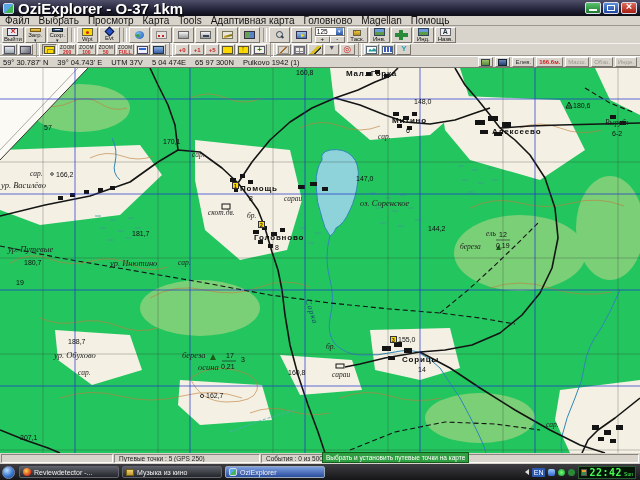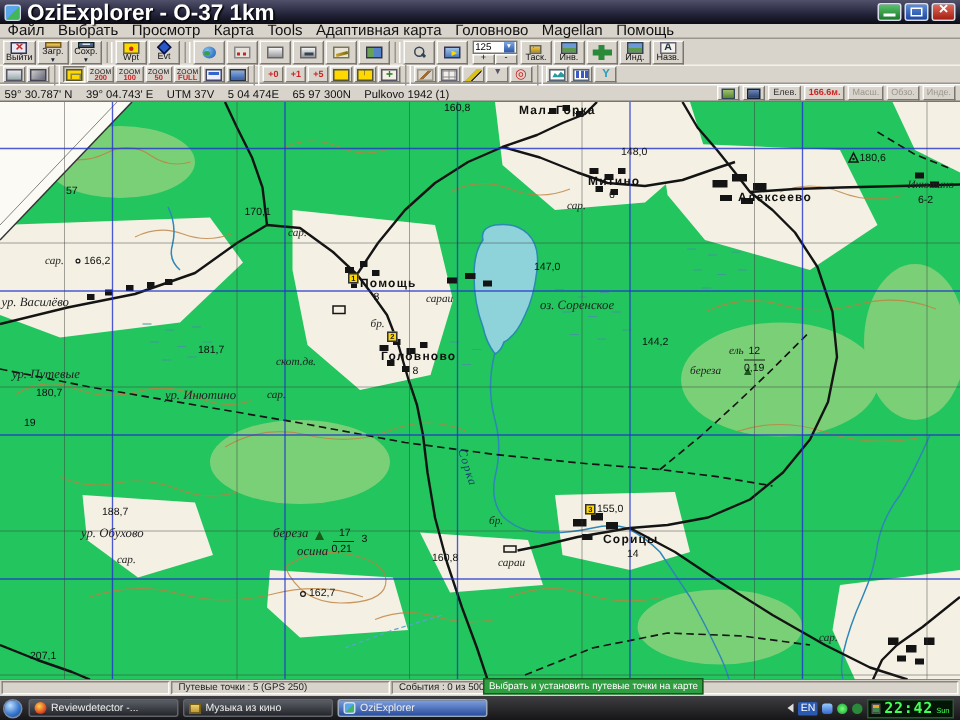--- a/index.html
+++ b/index.html
@@ -484,32 +484,32 @@
     </svg>
     <div id="labels">
         <div class="ml num" style="left: 296px; top: 1px;">160,8</div>
         <div class="ml town" style="left: 346px; top: 1px;">Мал. Горка</div>
         <div class="ml num" style="left: 414px; top: 30px;">148,0</div>
         <div class="ml town" style="left: 392px; top: 48px;">Митино</div>
         <div class="ml num" style="left: 406px; top: 59px;">6</div>
         <div class="ml it" style="left: 378px; top: 64px;">сар.</div>
         <div class="ml town" style="left: 492px; top: 59px;">Алексеево</div>
         <div class="ml num" style="left: 573px; top: 34px;">180,6</div>
-        <div class="ml it" style="left: 605px; top: 50px;">Инютино</div>
+        <div class="ml it" style="left: 605px; top: 50px;">Вырубл</div>
         <div class="ml num" style="left: 612px; top: 62px;">6-2</div>
         <div class="ml num" style="left: 44px; top: 56px;">57</div>
         <div class="ml num" style="left: 163px; top: 70px;">170,1</div>
         <div class="ml it" style="left: 192px; top: 82px;">сар.</div>
         <div class="ml it" style="left: 30px; top: 101px;">сар.</div>
         <div class="ml num" style="left: 56px; top: 103px;">166,2</div>
-        <div class="ml ur" style="left: 1px; top: 128px;">ур. Василёво</div>
+        <div class="ml ur" style="left: 1px; top: 112px;">ур. Василёво</div>
         <div class="ml town" style="left: 240px; top: 116px;">Помощь</div>
         <div class="ml num" style="left: 249px; top: 127px;">8</div>
         <div class="ml it" style="left: 284px; top: 126px;">сараи</div>
-        <div class="ml it" style="left: 184px; top: 140px; margin-top: 28px;">скот.дв.</div>
+        <div class="ml it" style="left: 208px; top: 140px;">скот.дв.</div>
         <div class="ml it" style="left: 247px; top: 143px;">бр.</div>
         <div class="ml num" style="left: 356px; top: 107px;">147,0</div>
         <div class="ml ur" style="left: 360px; top: 130px;">оз. Соренское</div>
         <div class="ml town" style="left: 254px; top: 165px;">Головново</div>
         <div class="ml num" style="left: 275px; top: 176px;">8</div>
         <div class="ml num" style="left: 132px; top: 162px;">181,7</div>
         <div class="ml ur" style="left: 110px; top: 190px;">ур. Инютино</div>
         <div class="ml it" style="left: 178px; top: 190px;">сар.</div>
         <div class="ml ur" style="left: 8px; top: 176px;">ур. Путевые</div>
         <div class="ml num" style="left: 24px; top: 191px;">180,7</div>

